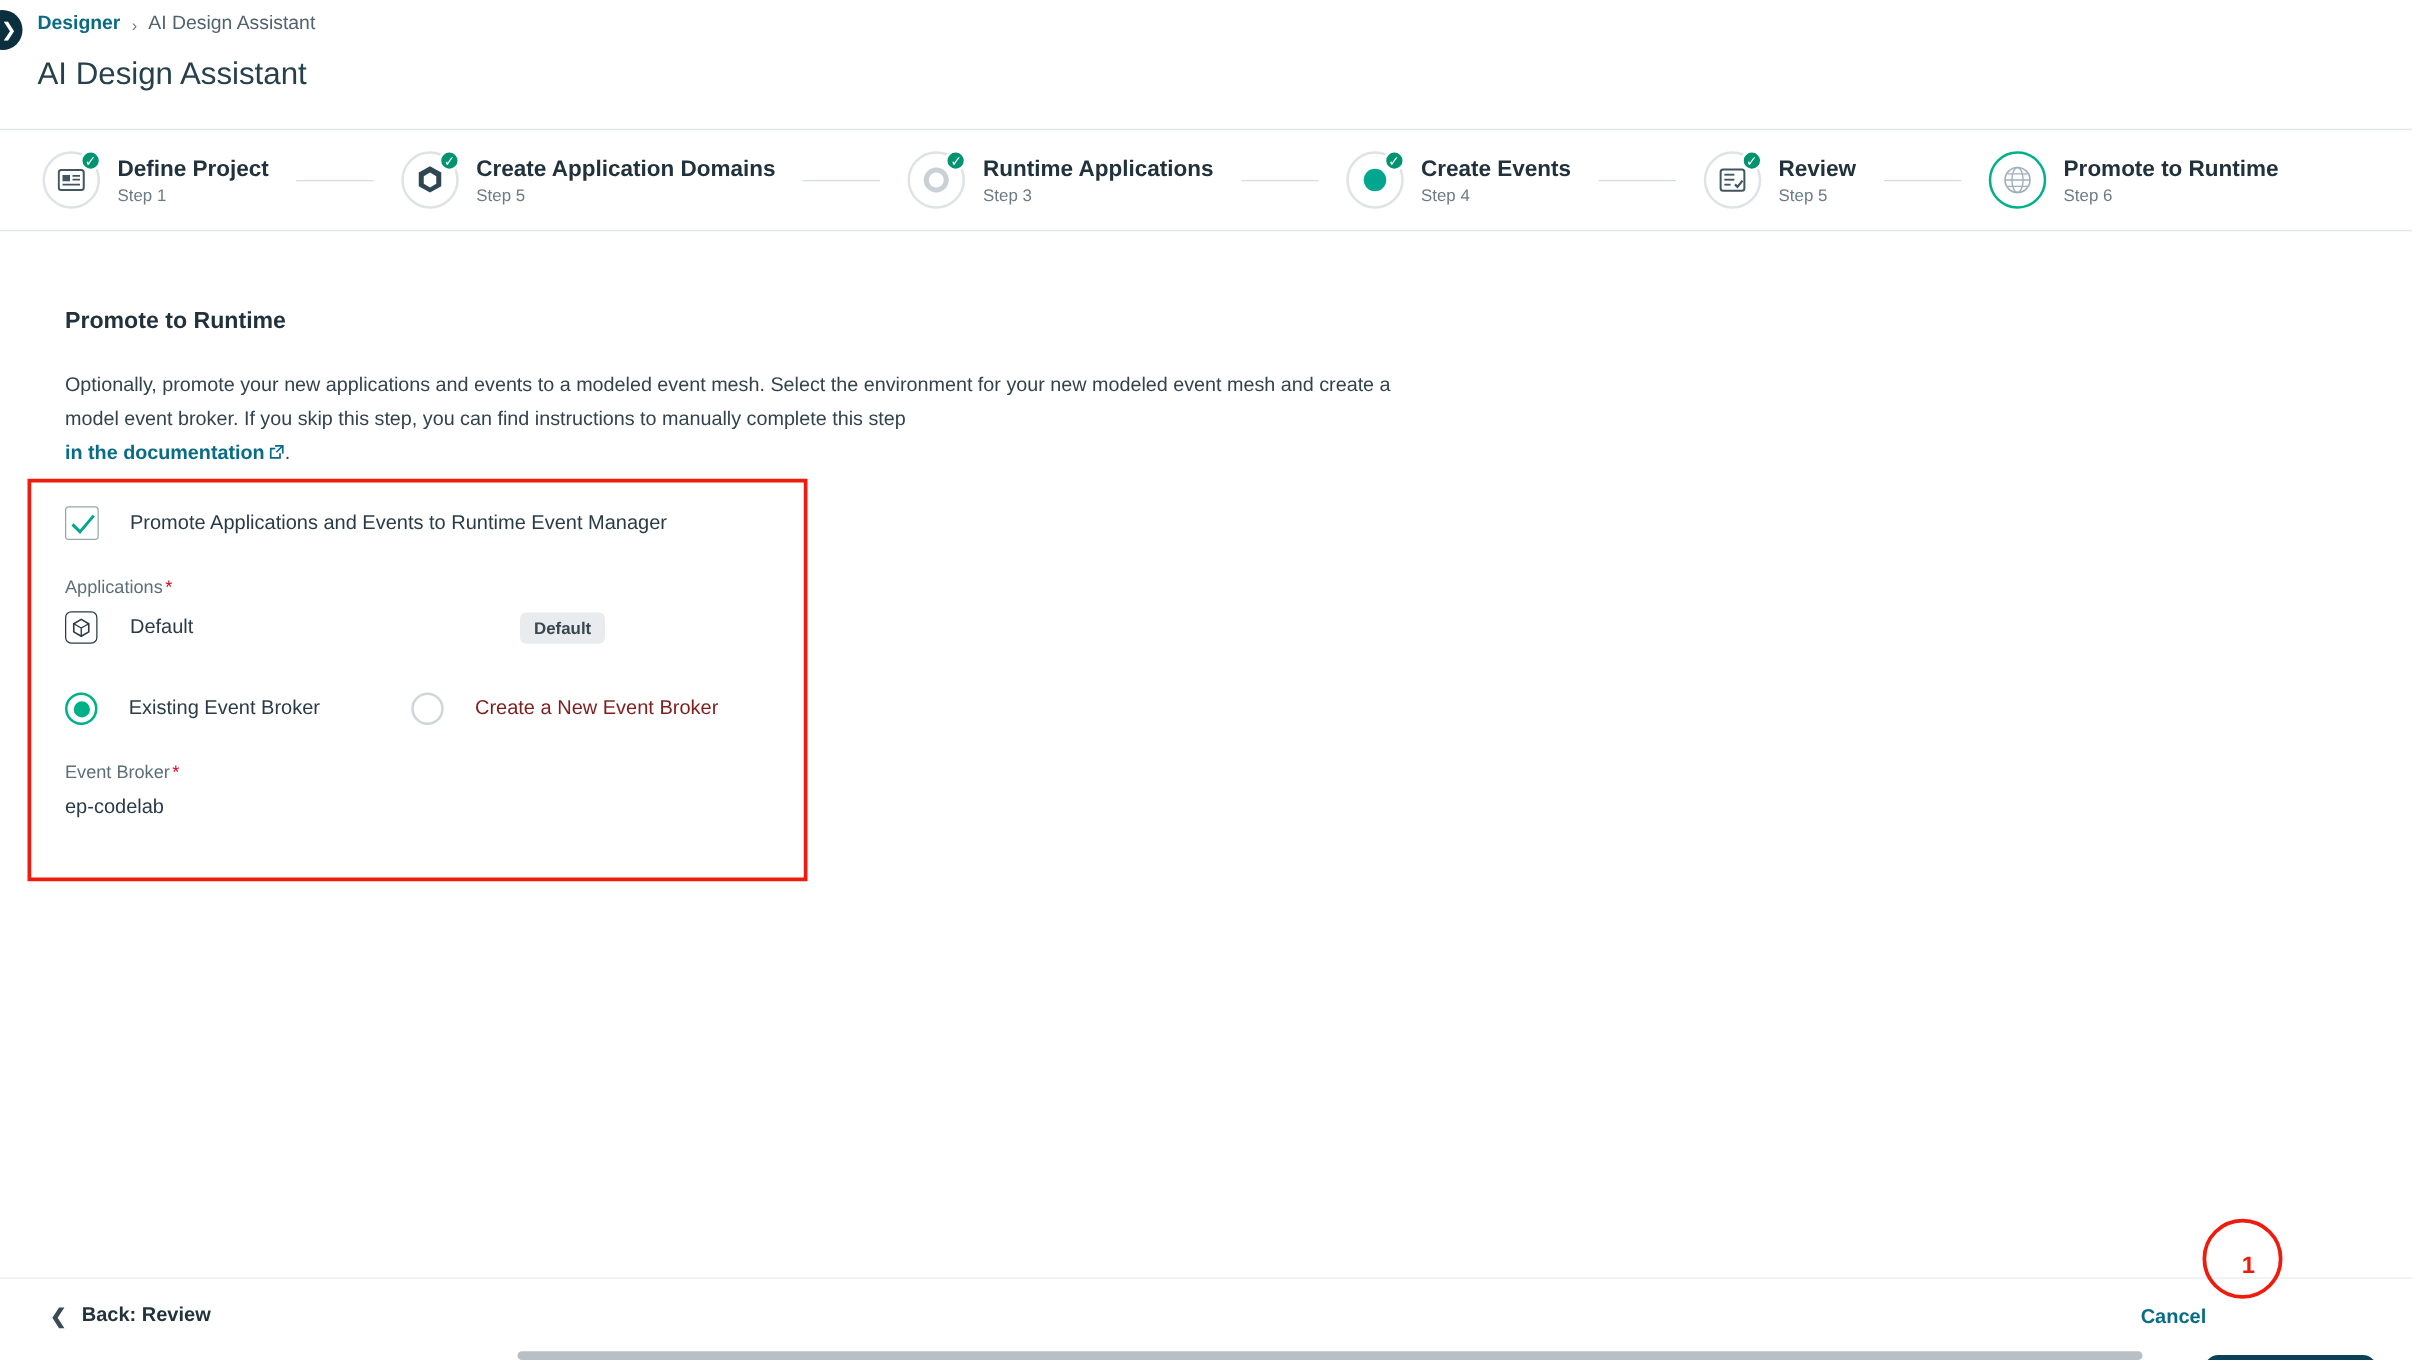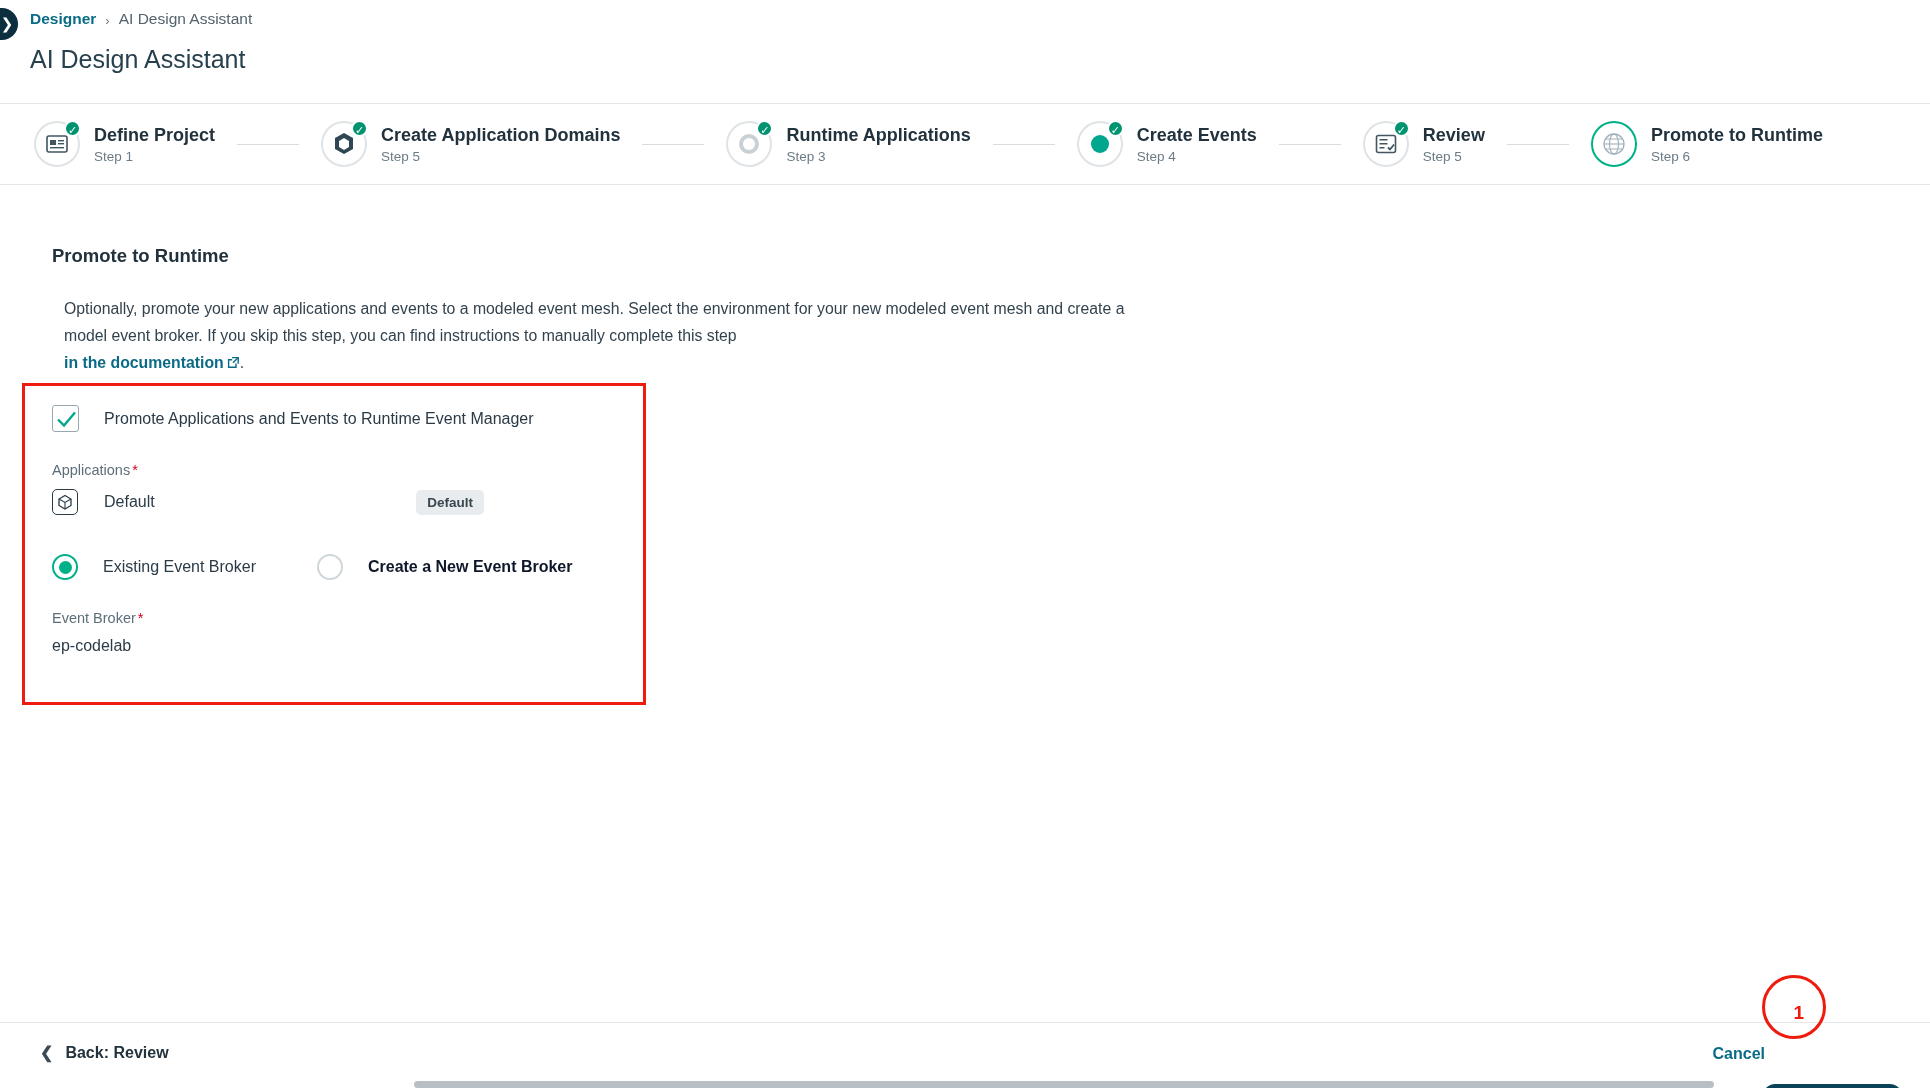--- a/index.html
+++ b/index.html
@@ -134,21 +134,21 @@
   .section-title {
     position: absolute;
     left: 52px;
     top: 245px;
     font-size: 18.5px;
     font-weight: bold;
     color: #22323d;
   }
   .description {
     position: absolute;
-    left: 64px;
+    left: 52px;
     top: 295px;
     width: 1090px;
     font-size: 15.8px;
     line-height: 27px;
     color: #33434e;
   }
   .doc-link {
     color: #0a6b86;
     font-weight: bold;
     text-decoration: none;
@@ -210,38 +210,38 @@
   .env-tag {
     margin-left: auto;
     background: #e9ecee;
     color: #39474f;
     font-size: 13.5px;
     font-weight: bold;
     border-radius: 5px;
     padding: 5px 11px;
   }
 
-  .radio-row { margin-top: 39px; display: flex; align-items: center; gap: 0; }
+  .radio-row { margin-top: 39px; display: flex; align-items: center; gap: 12px; }
   .radio {
     width: 26px; height: 26px;
     border-radius: 50%;
     border: 2px solid #cfd6da;
     background: #fff;
     display: flex; align-items: center; justify-content: center;
     flex: none;
   }
   .radio.checked { border-color: #00b188; }
   .radio.checked::after {
     content: "";
     width: 13px; height: 13px;
     border-radius: 50%;
     background: #00b188;
   }
   .radio-label { margin-left: 25px; font-size: 16px; color: #2a3b47; white-space: nowrap; }
-  .radio-label.disabled { color: #0f172a; font-weight: bold; }
+  .radio-label.disabled { color: #7f1d1d; }
   .radio-second { margin-left: 61px; display: flex; align-items: center; }
 
   .broker-value { margin-top: 11px; font-size: 16px; color: #2a3b47; }
 
   
   .footer-divider {
     position: absolute;
     left: 0; top: 1022px;
     width: 1930px; height: 1px;
     background: #e3e7ea;

